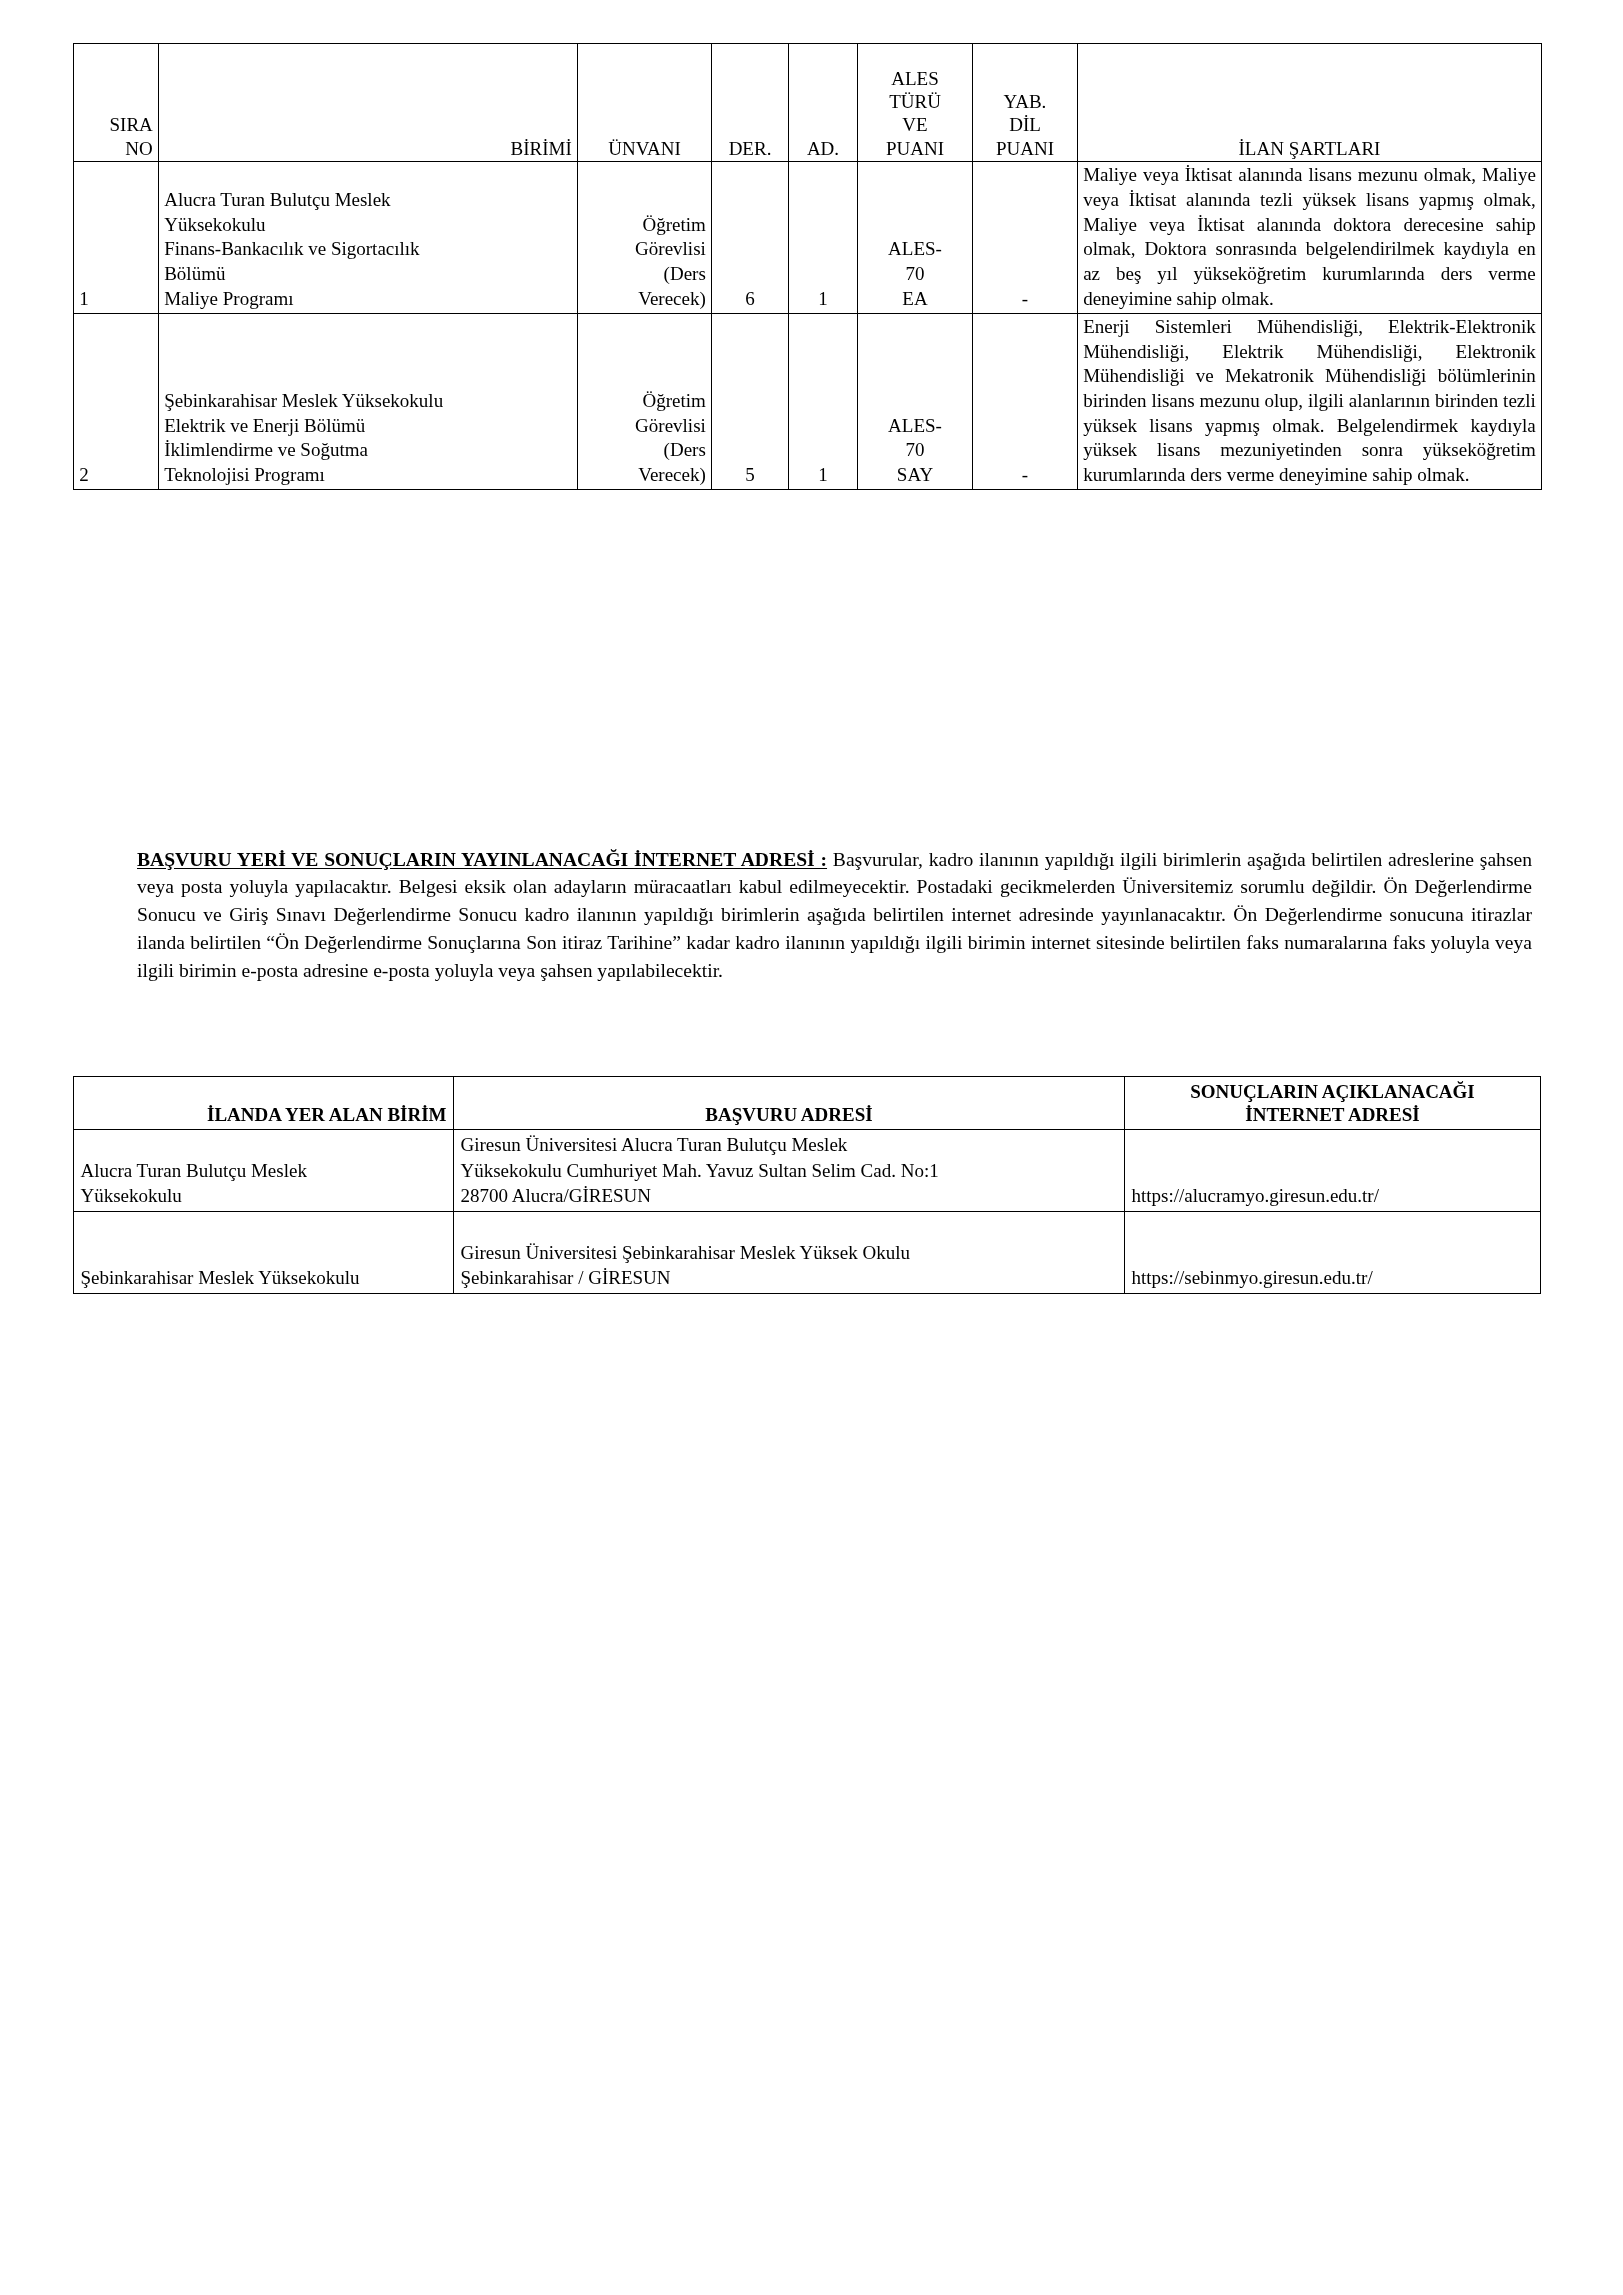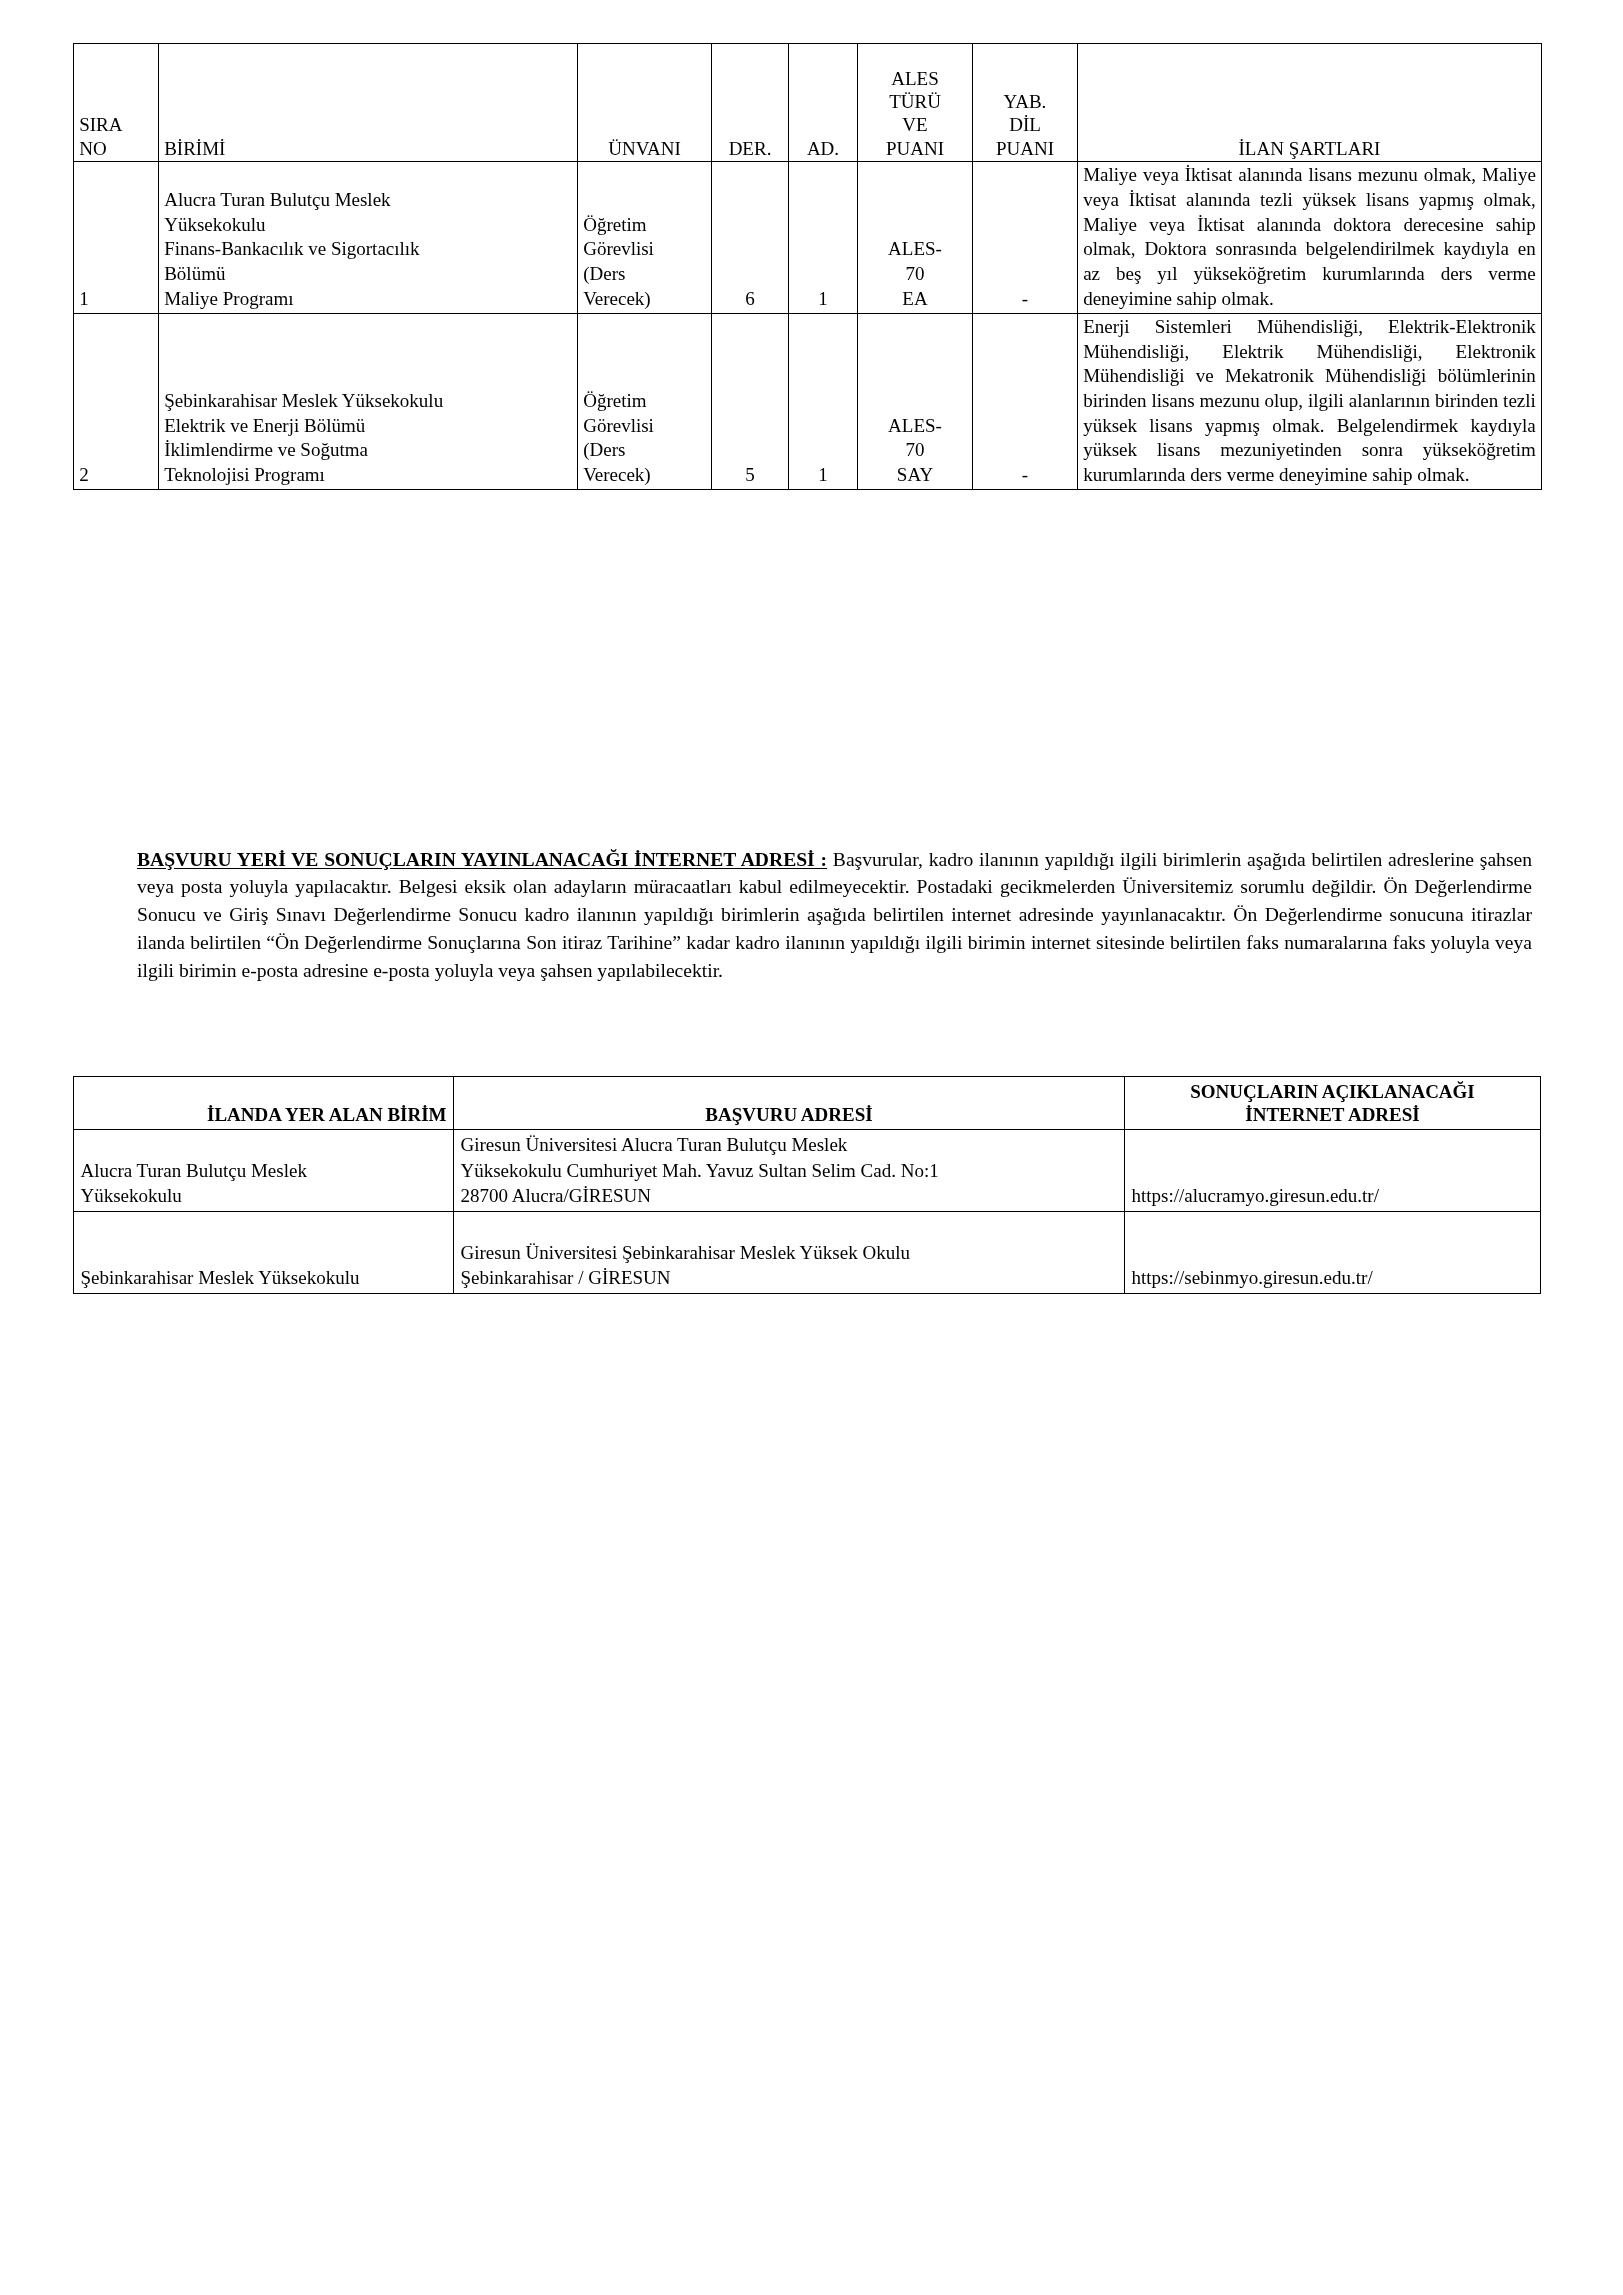--- a/index.html
+++ b/index.html
@@ -48,35 +48,35 @@
     box-sizing: border-box;
   }
   table.kadro thead th {
     font-weight: normal;
     text-align: center;
     vertical-align: bottom;
     height: 118px;
     line-height: 1.22;
   }
   table.kadro thead th.th-left {
-    text-align: left;
+    text-align: right;
   }
   
   .c-sira  { width: 85px; }
   .c-birim { width: 419px; }
   .c-unvan { width: 134px; }
   .c-der   { width: 77px; }
   .c-ad    { width: 69px; }
   .c-ales  { width: 115px; }
   .c-yab   { width: 105px; }
   .c-sart  { width: 464px; }
 
   td.cell-sira   { text-align: left;   vertical-align: bottom; }
   td.cell-birim  { text-align: left;   vertical-align: bottom; }
-  td.cell-unvan  { text-align: left; vertical-align: bottom; }
+  td.cell-unvan  { text-align: right; vertical-align: bottom; }
   td.cell-der,
   td.cell-ad,
   td.cell-ales,
   td.cell-yab    { text-align: center; vertical-align: bottom; }
   td.cell-sart   { text-align: justify; text-align-last: left; vertical-align: top; padding-top: 3.9px; }
 
   .multiline { white-space: pre-line; }
 
   
   .basvuru-par {

